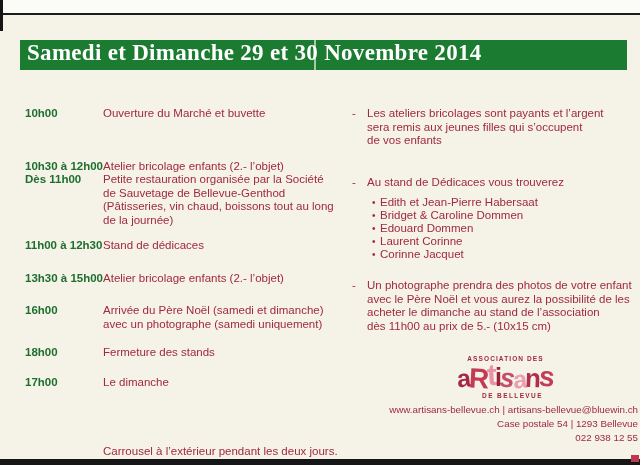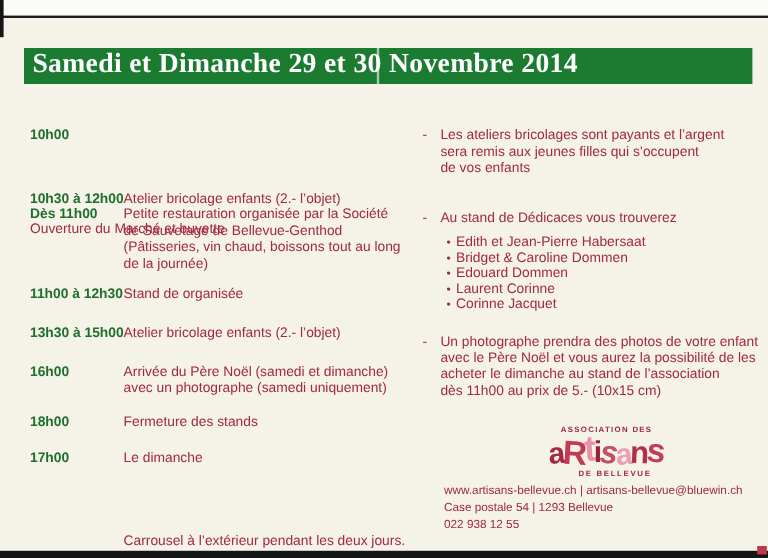--- a/index.html
+++ b/index.html
@@ -45,21 +45,21 @@
   .row{
     left:25px;width:312px;display:flex;align-items:flex-start;
     font-size:11.5px;line-height:13.5px;
   }
   .row .time{
     flex:0 0 78px;font-weight:bold;color:var(--time-green);white-space:nowrap;
   }
   .row .desc{
     color:var(--text-red);white-space:pre-line;
   }
-  .r0{top:107px;flex-direction:column;} .r1{top:141px;margin-top:19px;} .r2{top:173px;} .r3{top:239px;}
+  .r0{top:107px;} .r1{top:141px;margin-top:19px;} .r2{top:173px;} .r3{top:239px;}
   .r4{top:272px;} .r5{top:304px;} .r6{top:346px;} .r7{top:376px;}
   .footnote{
     left:103px;top:409px;width:300px;
     font-size:11.5px;color:var(--text-red);margin-top:36px;
   }
 
   
   .note{
     left:352px;width:288px;display:flex;align-items:flex-start;
     font-size:11.5px;line-height:13.5px;color:var(--text-red);
@@ -84,21 +84,21 @@
   .L1{color:#c43a52;font-size:28px;transform:rotate(3deg) translateY(1px);}
   .L2{color:#e992a8;font-size:30px;transform:rotate(-3deg) translateY(-2px);}
   .L3{color:#9c2036;font-size:25px;transform:translateY(-1px);}
   .L4{color:#c34f68;font-size:27px;transform:rotate(6deg);font-style:italic;}
   .L5{color:#ec9fb2;font-size:25px;transform:rotate(-6deg) translateY(1px);}
   .L6{color:#b12f49;font-size:26px;transform:rotate(2deg);}
   .L7{color:#c23d58;font-size:28px;transform:rotate(6deg) translateY(-1px);}
   .logo .debel{font-size:6.5px;letter-spacing:1.4px;font-weight:bold;margin-top:-2px;padding-left:14px;}
 
   .contact{
-    left:370px;top:403px;width:268px;text-align:left;
+    left:370px;top:403px;width:268px;text-align:right;
     font-size:9.8px;line-height:13.8px;color:var(--text-red);
   }
 </style>
 </head>
 <body>
 
 <div class="abs scan-top-white"></div>
 <div class="abs scan-top-line"></div>
 <div class="abs scan-left-sliver"></div>
 <div class="abs scan-bottom-strip"></div>
@@ -119,21 +119,21 @@
 </div>
 <div class="abs row r2">
   <span class="time">Dès 11h00</span>
   <span class="desc">Petite restauration organisée par la Société
 de Sauvetage de Bellevue-Genthod
 (Pâtisseries, vin chaud, boissons tout au long
 de la journée)</span>
 </div>
 <div class="abs row r3">
   <span class="time">11h00 à 12h30</span>
-  <span class="desc">Stand de organisée</span>
+  <span class="desc">Stand de dédicaces</span>
 </div>
 <div class="abs row r4">
   <span class="time">13h30 à 15h00</span>
   <span class="desc">Atelier bricolage enfants (2.- l’objet)</span>
 </div>
 <div class="abs row r5">
   <span class="time">16h00</span>
   <span class="desc">Arrivée du Père Noël (samedi et dimanche)
 avec un photographe (samedi uniquement)</span>
 </div>

